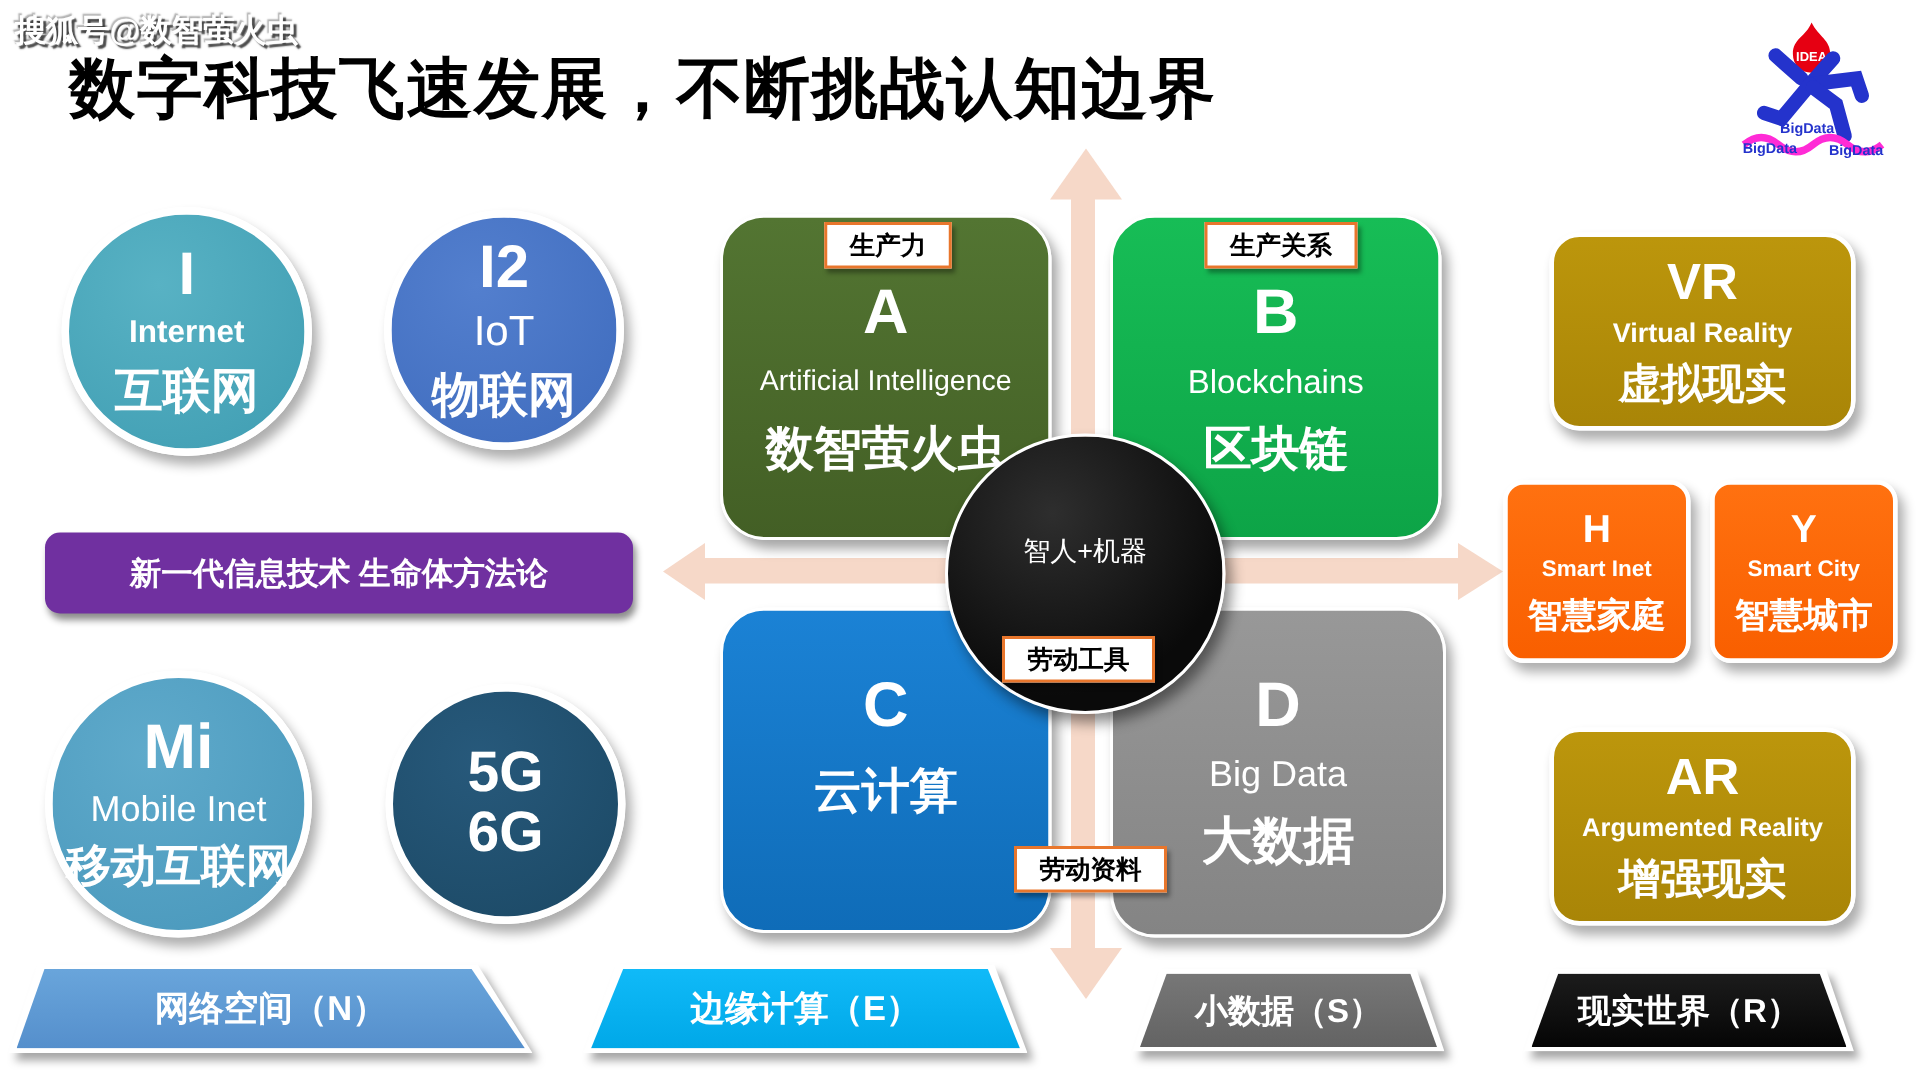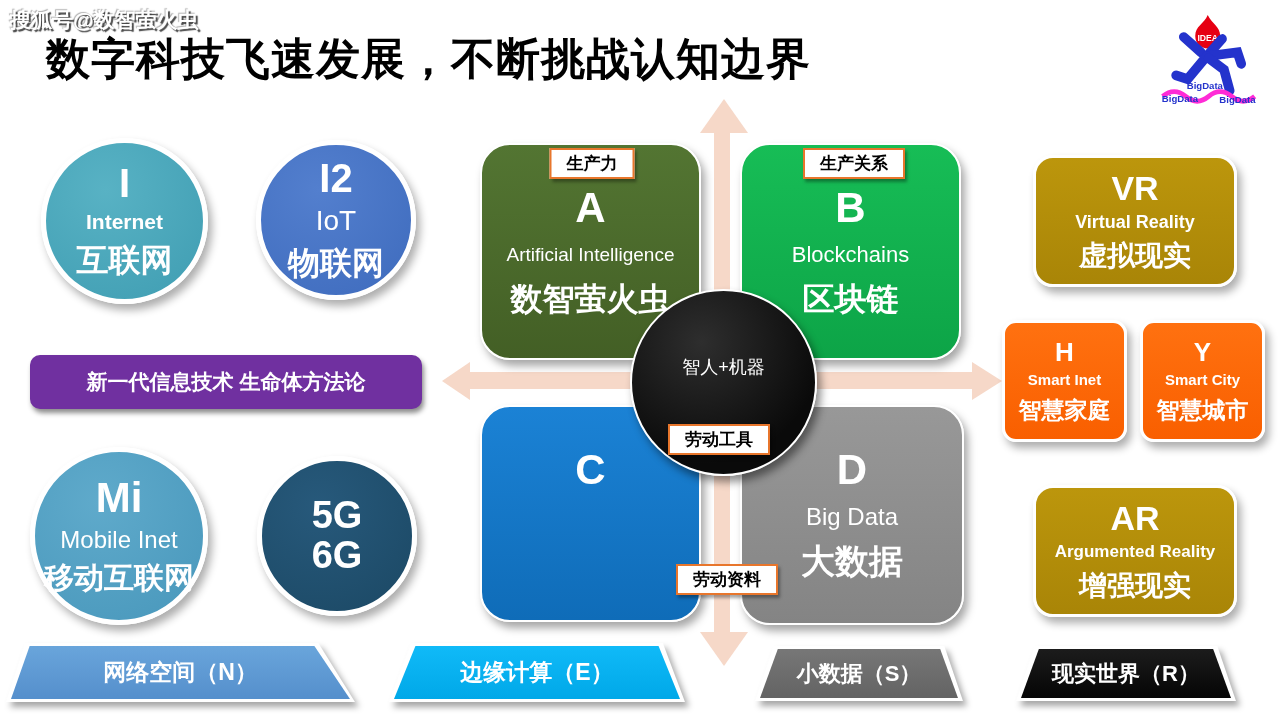--- a/index.html
+++ b/index.html
@@ -141,20 +141,21 @@
   </div>
 
   <div class="qbox" style="left:740px;top:143px;background:linear-gradient(180deg,#17BD56 0%, #0DA447 100%);">
     <div class="q-letter">B</div>
     <div class="q-en" style="font-size:22px;">Blockchains</div>
     <div class="q-zh">区块链</div>
   </div>
 
   <div class="qbox" style="left:480px;top:405px;background:linear-gradient(180deg,#1B82D5 0%, #0F6CB8 100%);">
     <div class="q-letter">C</div>
+    <div class="q-zh">云计算</div>
   </div>
 
   <div class="qbox" style="left:740px;top:405px;width:224px;height:220px;background:linear-gradient(180deg,#989898 0%, #848484 100%);">
     <div class="q-letter">D</div>
     <div class="q-en" style="font-size:24px;">Big Data</div>
     <div class="q-zh" style="font-size:34px;">大数据</div>
   </div>
 
   <div class="center-circle">
     <div class="cc-sub">智人+机器</div>

